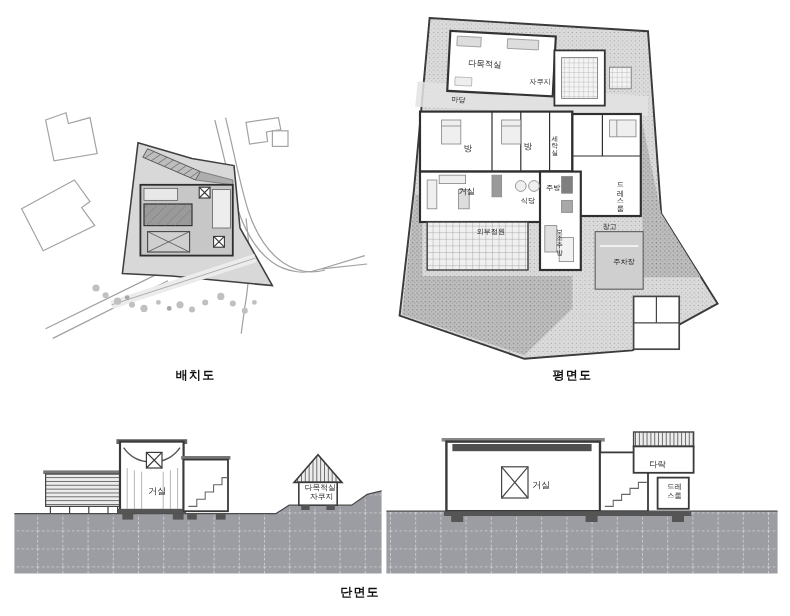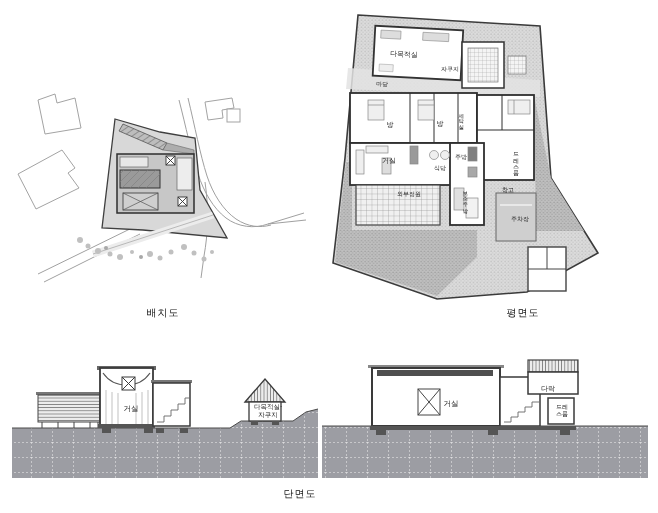--- a/index.html
+++ b/index.html
@@ -7,21 +7,21 @@
           font-family:"Liberation Sans",sans-serif;}
   svg{position:absolute;}
   .lbl{position:absolute;transform:translate(-50%,-50%);font-size:7px;color:#1c1c1c;
        white-space:nowrap;line-height:1;z-index:5;}
   .lbl-sm{font-size:6px;}
   .lbl-v{position:absolute;transform:translate(-50%,-50%);writing-mode:vertical-rl;
          text-orientation:upright;font-size:5.5px;color:#1c1c1c;line-height:1;
          letter-spacing:0;white-space:nowrap;z-index:5;}
   .lbl-wrap{position:absolute;transform:translate(-50%,-50%);font-size:6.5px;color:#1c1c1c;
             white-space:normal;word-break:break-all;text-align:center;line-height:1.2;z-index:5;}
-  .caption{position:absolute;transform:translate(-50%,-50%);font-size:10px;font-weight:normal;
+  .caption{position:absolute;transform:translate(-50%,-50%);font-size:10px;font-weight:bold;
            color:#101010;letter-spacing:1px;white-space:nowrap;z-index:5;}
   .rot{transform:translate(-50%,-50%) rotate(3deg);}
   .sec-lbl{font-size:7.5px;}
 </style>
 </head>
 <body>
 
 <div id="screen">
 
   <svg style="left:8px;top:82px;" width="302" height="222" viewBox="0 0 302 222">
@@ -278,21 +278,21 @@
       <rect x="518" y="20" width="50" height="22" fill="#ffffff" stroke="#3a3a3a" stroke-width="1.5"></rect>
       <rect x="538" y="46" width="26" height="26" fill="#ffffff" stroke="#3a3a3a" stroke-width="1.5"></rect>
       <rect x="360" y="74" width="206" height="4" fill="#555"></rect>
       <rect x="366" y="78" width="10" height="5" fill="#555"></rect>
       <rect x="478" y="78" width="10" height="5" fill="#555"></rect>
       <rect x="550" y="78" width="10" height="5" fill="#555"></rect>
     </g>
   </svg>
 
   <div class="caption" style="left:163px;top:313px;">배치도</div>
-  <div class="caption" style="left:477px;top:313px;margin-left:46px;">평면도</div>
+  <div class="caption" style="left:477px;top:313px;">평면도</div>
   <div class="caption" style="left:300px;top:494px;">단면도</div>
 
   <div class="lbl rot" style="left:404px;top:54px;">다목적실</div>
   <div class="lbl lbl-sm" style="left:450px;top:69px;">자쿠지</div>
   <div class="lbl lbl-sm rot" style="left:382px;top:84px;">마당</div>
   <div class="lbl" style="left:390px;top:124px;">방</div>
   <div class="lbl" style="left:440px;top:123px;">방</div>
   <div class="lbl-v" style="left:461px;top:117px;">세탁실</div>
   <div class="lbl" style="left:389px;top:160px;">거실</div>
   <div class="lbl lbl-sm" style="left:440px;top:168px;">식당</div>

